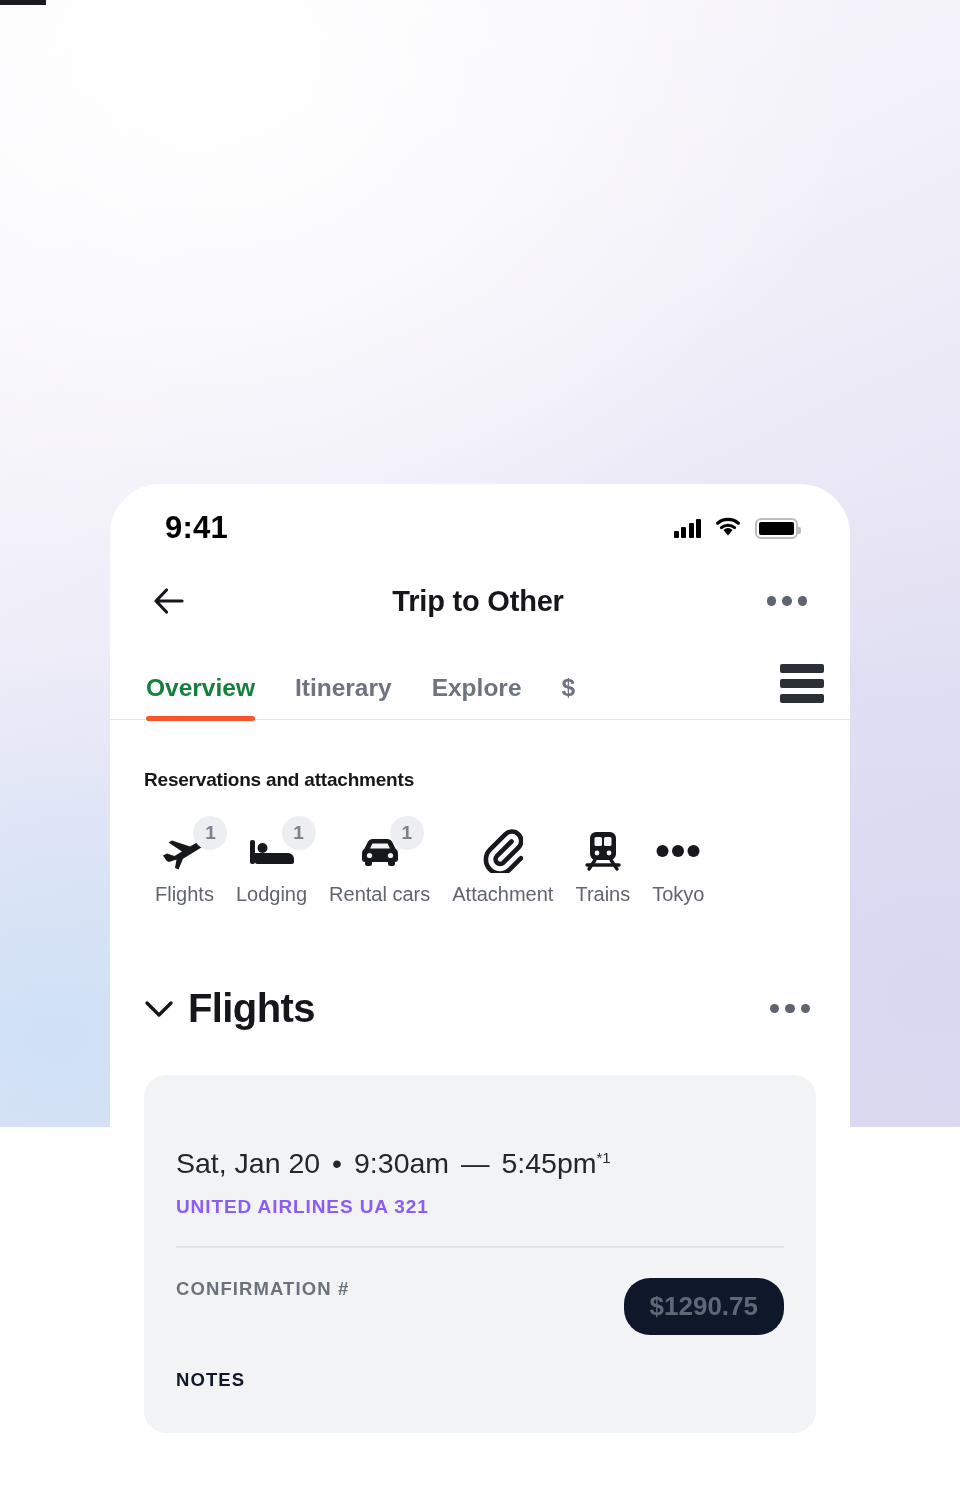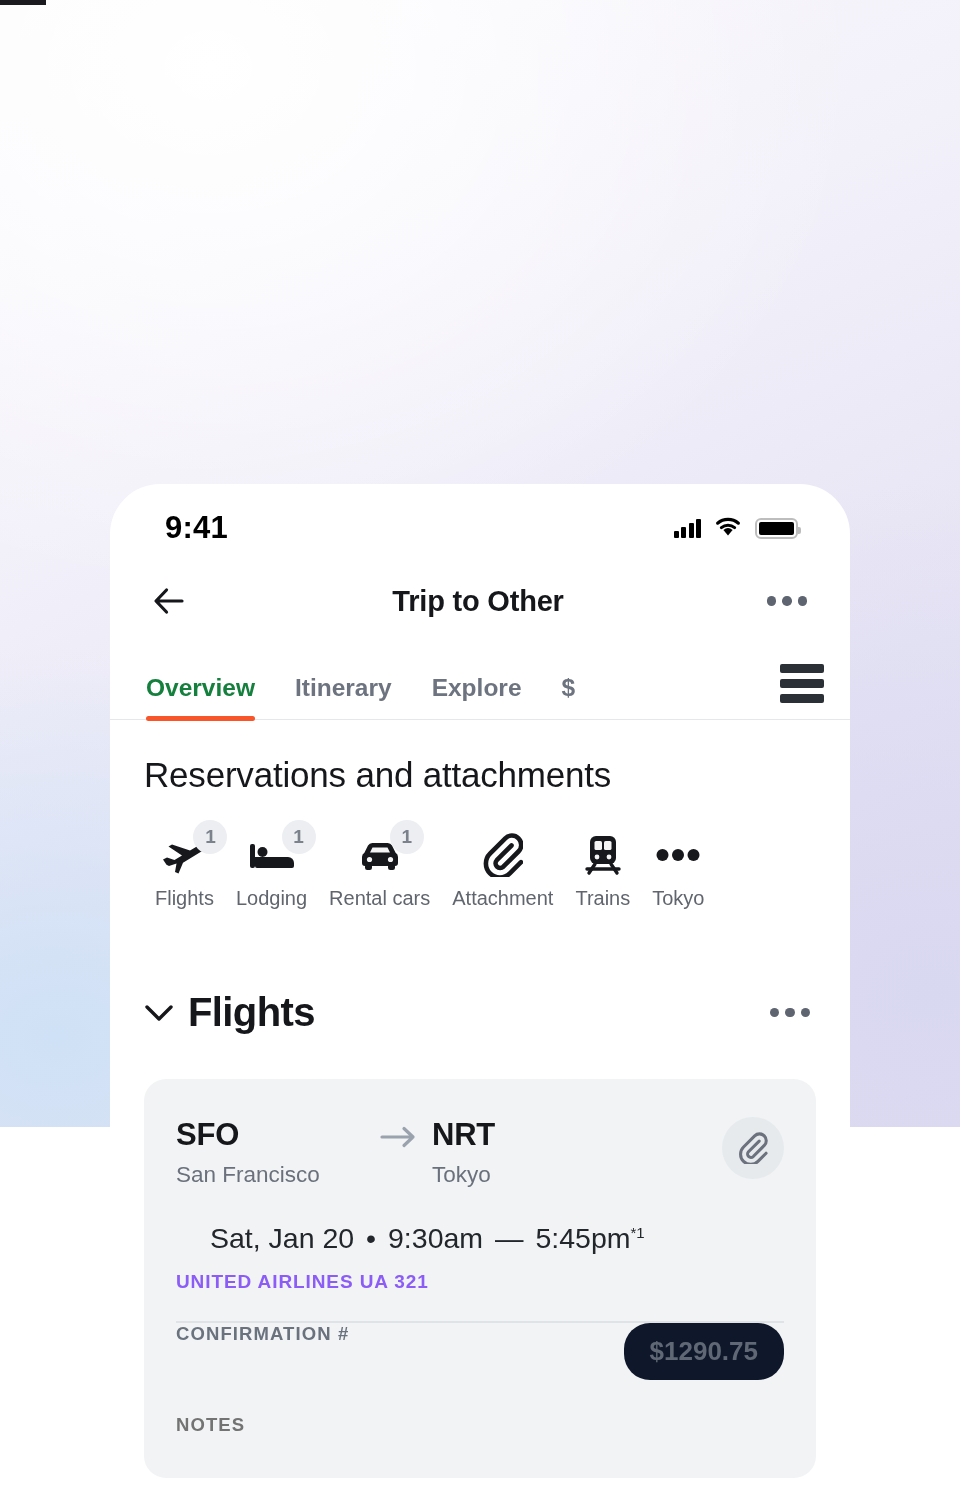--- a/index.html
+++ b/index.html
@@ -132,24 +132,24 @@
     border-radius: 3px;
   }
   .tab-spacer { flex: 1; }
   .hamburger { padding-bottom: 16px; display:flex; flex-direction:column; gap:6px; }
   .hamburger i { display:block; width: 44px; height: 9px; background: #2b2f36; border-radius: 2px; }
 
   
   .content { padding: 0 34px; }
 
   .section-title {
-    font-size: 35px;
-    font-weight: 400;
+    font-size: 19px;
+    font-weight: 700;
     color: #16171a;
-    margin-top: 35px;
+    margin-top: 49px;
     letter-spacing: -.2px;
   }
 
   .chips {
     display: flex;
     margin-top: 37px;
     align-items: flex-start;
   }
   .chip {
     display: flex;
@@ -241,39 +241,39 @@
     align-items: center;
     justify-content: center;
     flex: none;
   }
 
   .when {
     margin-top: 34px;
     font-size: 28.5px;
     color: #23262b;
     white-space: nowrap;
-    margin-left: 34px;
   }
   .when sup { font-size: 15px; vertical-align: super; color:#23262b; }
   .when .sep { color: #23262b; padding: 0 4px; }
   .carrier {
     margin-top: 16px;
     font-size: 19px;
     font-weight: 700;
     letter-spacing: .9px;
     color: #8b5cf6;
   }
 
   .divider {
     margin-top: 28px;
     height: 1.5px;
     background: #dfe2e6;
   }
 
   .meta {
+    margin-top: 30px;
     display: flex;
     align-items: flex-start;
   }
   .meta-label {
     font-size: 18.5px;
     font-weight: 700;
     letter-spacing: 1.1px;
     color: #6a727e;
   }
   .conf-value {
@@ -291,21 +291,21 @@
     padding: 13px 26px;
     font-size: 26px;
     font-weight: 700;
     color: #5f6874;
   }
   .notes-label {
     margin-top: 34px;
     font-size: 18.5px;
     font-weight: 700;
     letter-spacing: 1.1px;
-    color: #737373;
+    color: #0f172a;
   }
   .notes-body {
     margin-top: 12px;
     font-size: 25px;
     color: #2b2f36;
     line-height: 1.35;
   }
 </style>
 </head>
 <body>
@@ -464,41 +464,20 @@
           <span class="dots">
               <i></i>
               <i></i>
               <i></i>
             </span>
         </div>
       </div>
 
       <div class="card">
 
-        <div class="route">
-          <div class="route-col">
-            <div class="route-code">SFO</div>
-            <div class="route-city">San Francisco</div>
-          </div>
-          <div class="route-arrow">
-            <svg width="40" height="24" viewBox="0 0 40 24">
-              <path d="M3 12 H34 M25 3.5 L34 12 L25 20.5" stroke="#9aa2ad" stroke-width="3.2" fill="none" stroke-linecap="round" stroke-linejoin="round"></path>
-            </svg>
-          </div>
-          <div class="route-col">
-            <div class="route-code">NRT</div>
-            <div class="route-city">Tokyo</div>
-          </div>
-          <div class="clip-btn">
-            <svg width="30" height="32" viewBox="0 0 40 44">
-              <path d="M28.5 12.5 L13.8 27.2 a4.6 4.6 0 0 0 6.5 6.5 L35.5 18.5
-                       a9.3 9.3 0 0 0-13.2-13.2 L7 20.6 a14 14 0 0 0 19.8 19.8 L38 29.2" stroke="#6b727d" stroke-width="4.2" fill="none" stroke-linecap="round" stroke-linejoin="round"></path>
-            </svg>
-          </div>
-        </div>
 
         <div class="when">
           <span>Sat, Jan 20</span>
           <span class="sep">•</span>
           <span>9:30am</span>
           <span class="sep">—</span>
           <span>5:45pm</span><sup>*1</sup>
         </div>
         <div class="carrier">UNITED AIRLINES UA 321</div>
 

